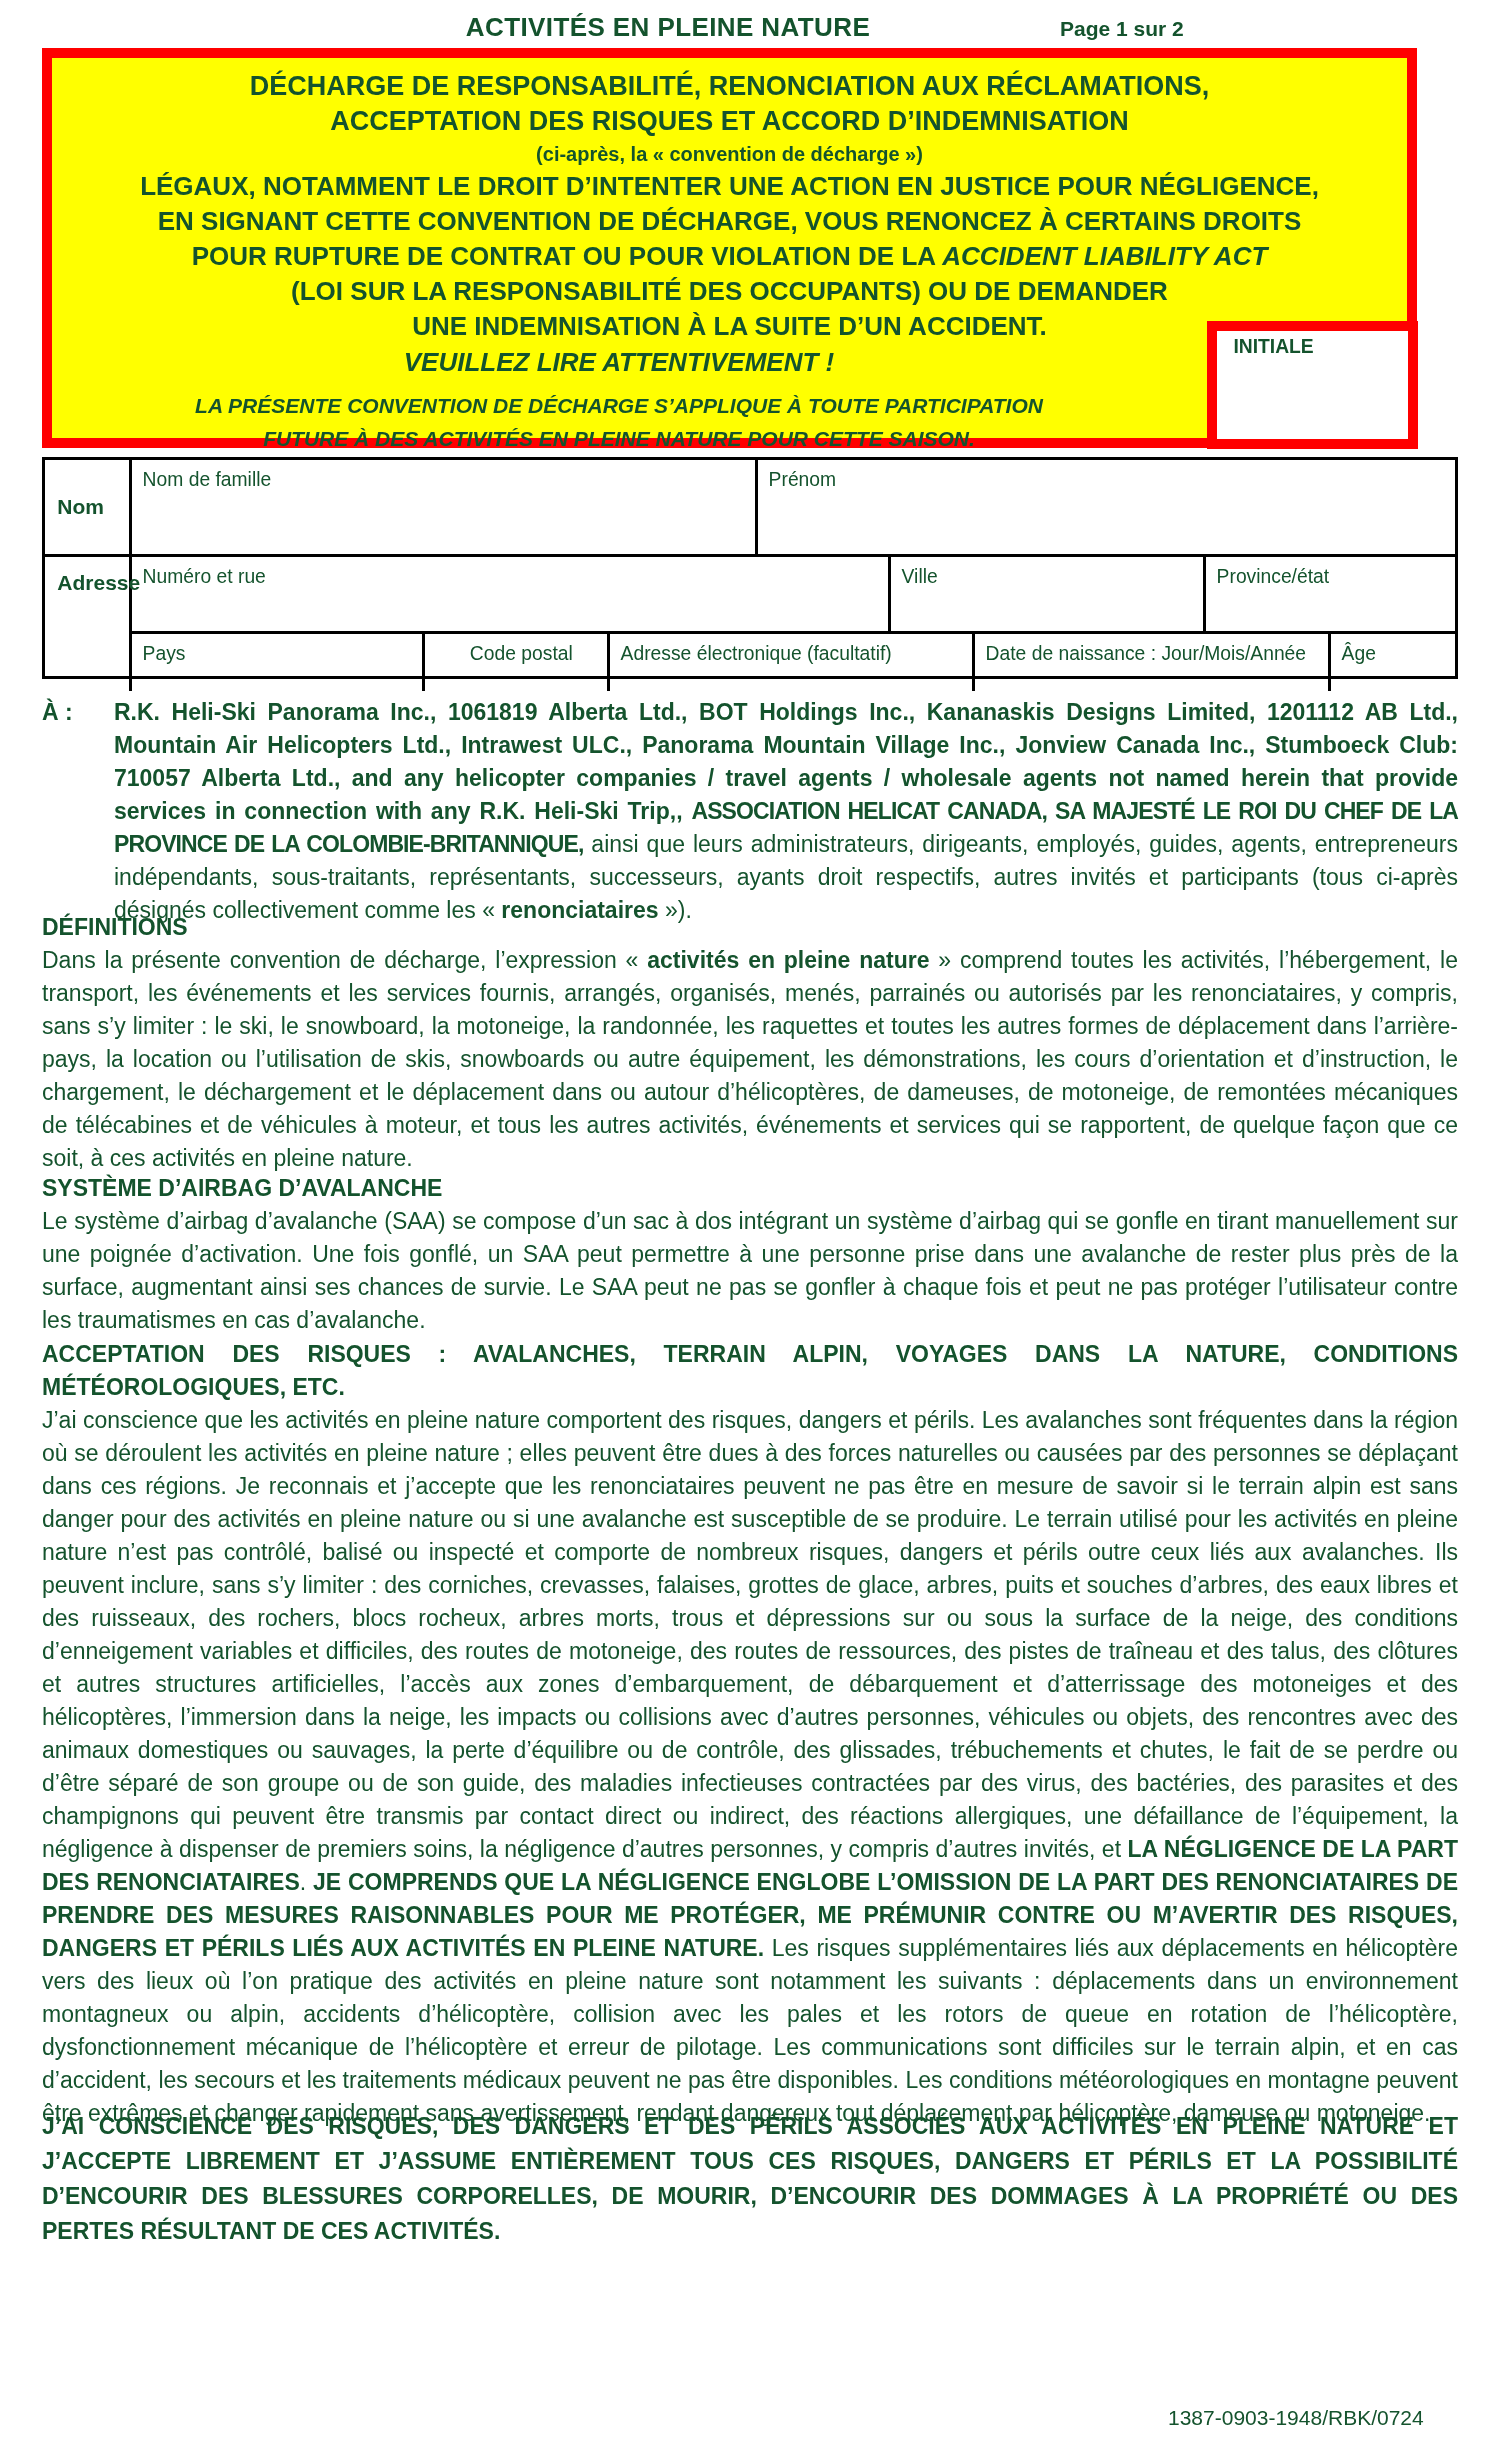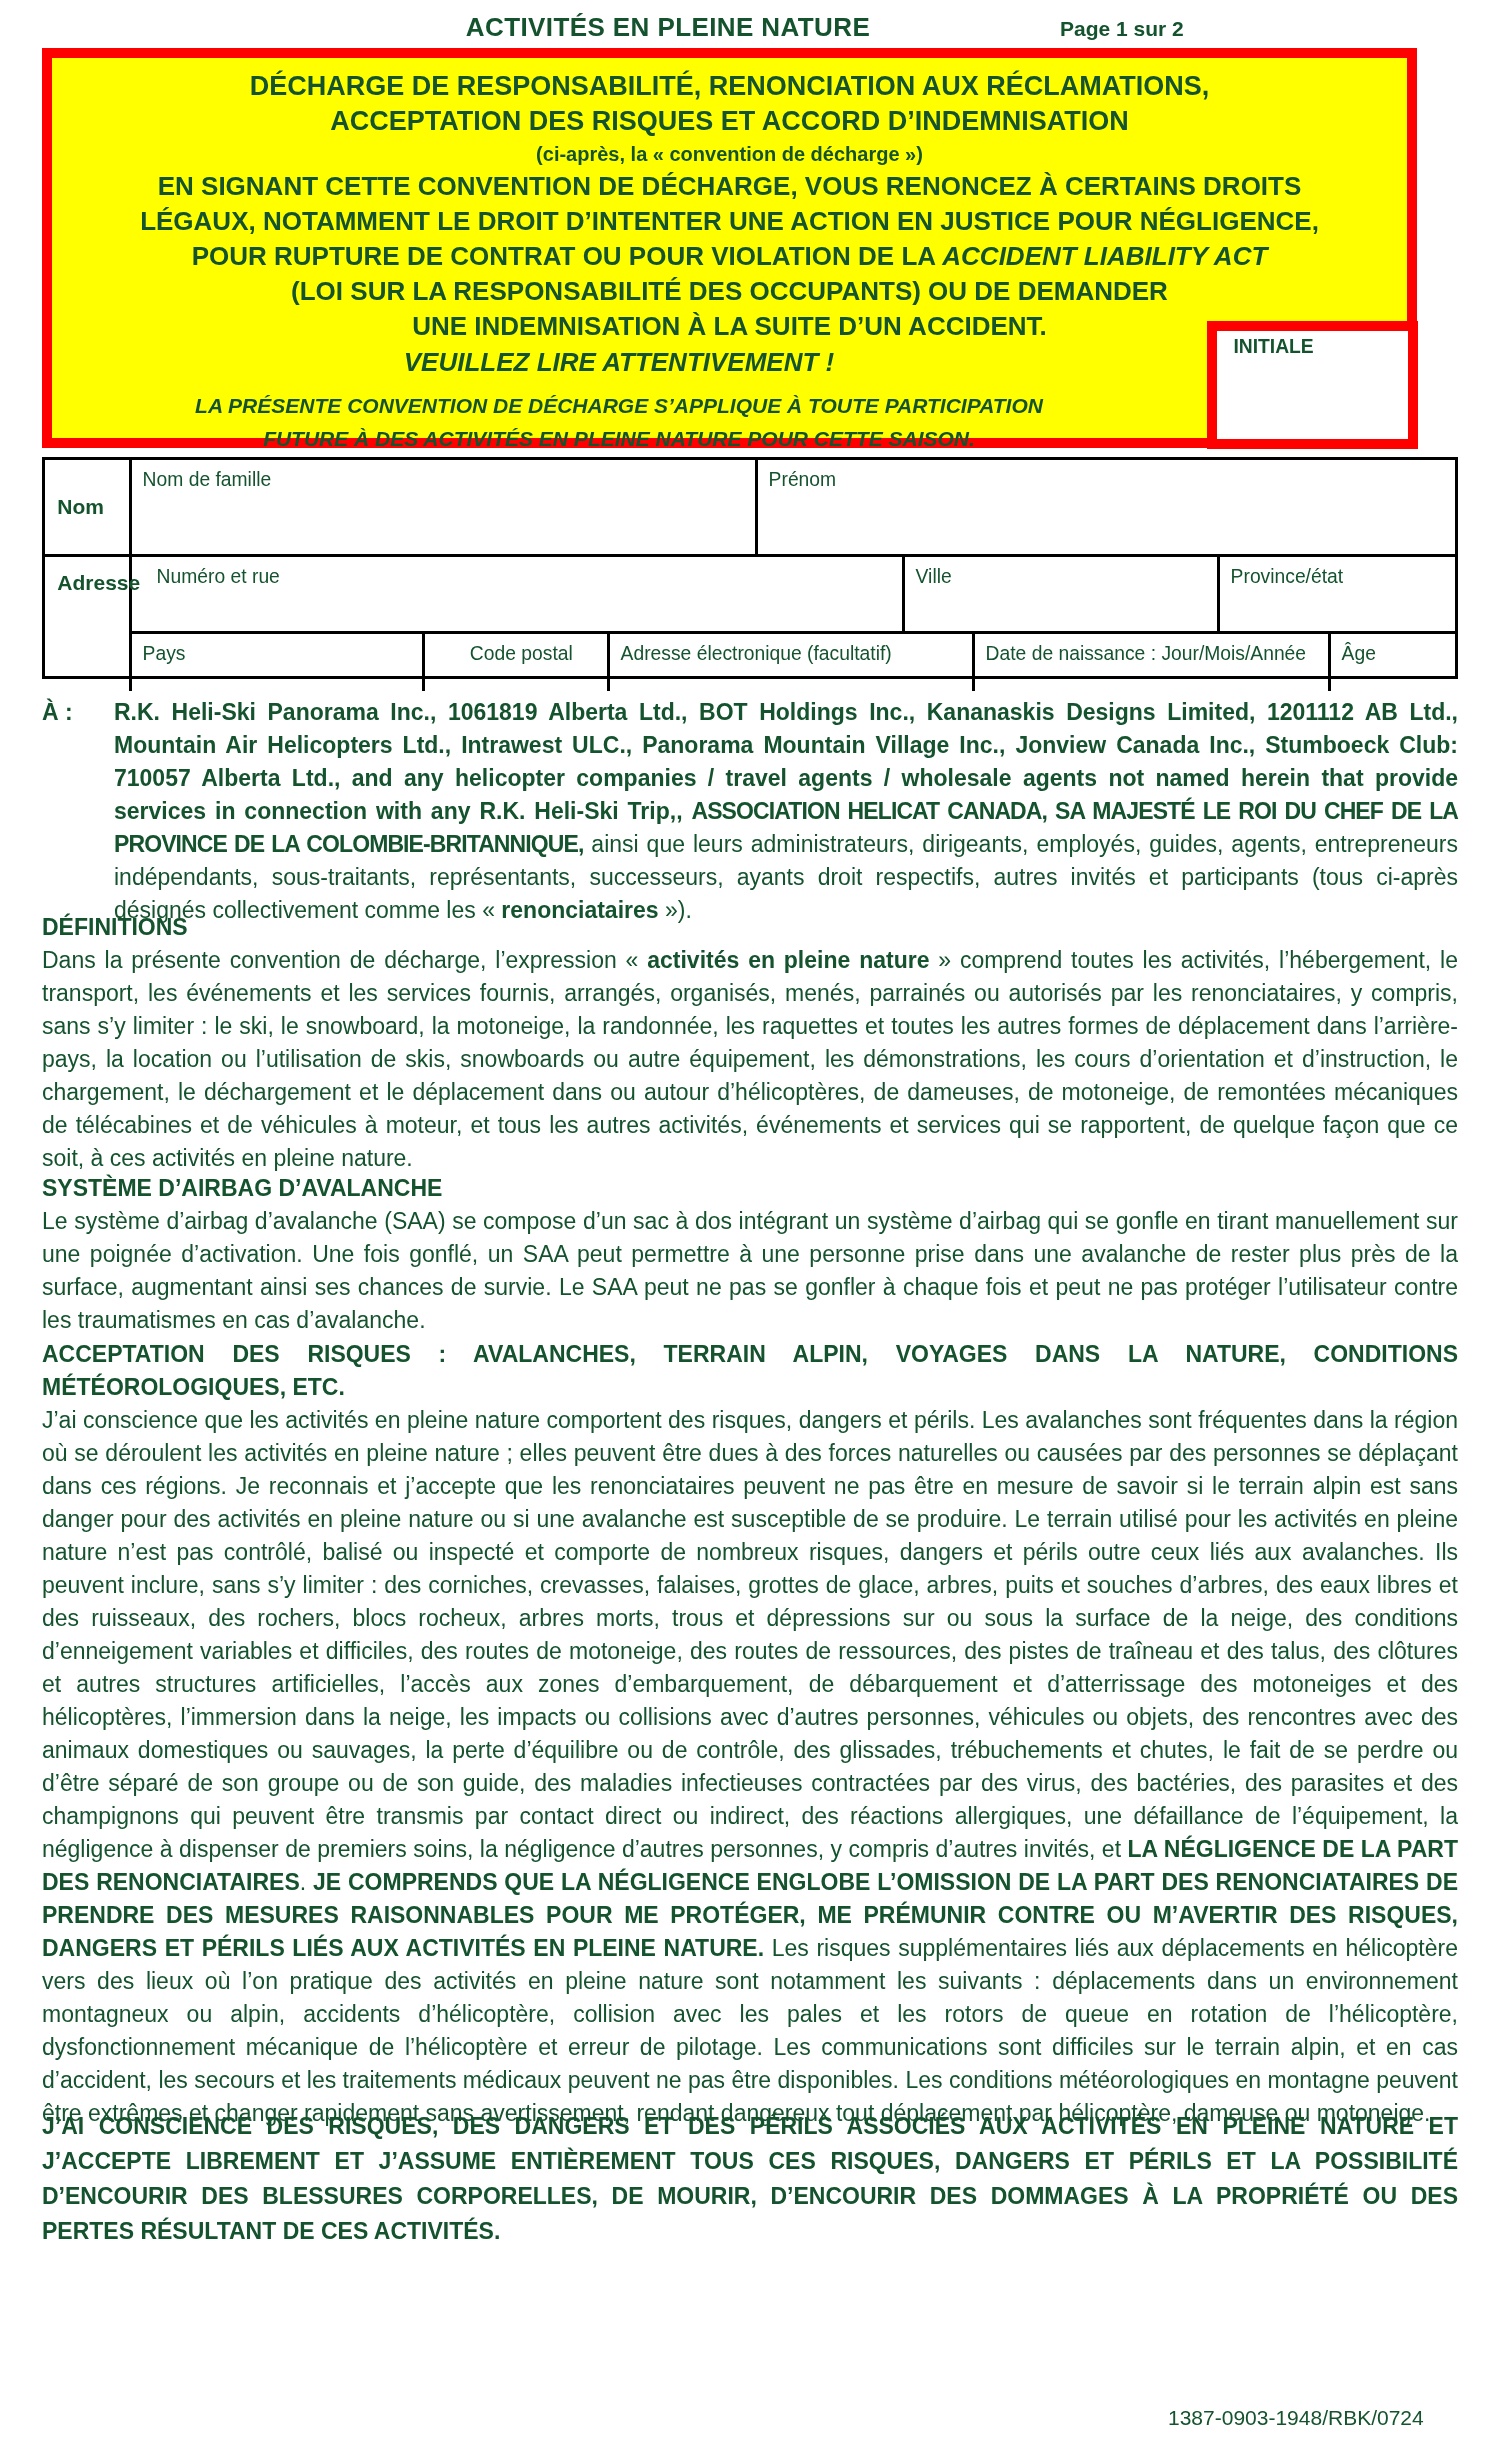--- a/index.html
+++ b/index.html
@@ -38,21 +38,21 @@
     border:3.5px solid #000; font-size:19.3px;
   }
   .ft-row1 { display:flex; height:97px; box-sizing:border-box; border-bottom:3.5px solid #000; }
   .ft-bottom { display:flex; height:134px; box-sizing:border-box; }
   .ft-label { width:87px; box-sizing:border-box; border-right:3.5px solid #000; font-weight:bold; font-size:21px;
     padding-left:12.3px; display:flex; align-items:center; flex:none; }
   .ft-label.top { align-items:flex-start; padding-top:14px; }
   .ft-cell { box-sizing:border-box; padding:8.8px 0 0 10.6px; overflow:hidden; }
   .brd { border-right:3.5px solid #000; }
   .ft-right { flex:1; display:flex; flex-direction:column; }
-  .ft-rowA { display:flex; height:77px; box-sizing:border-box; border-bottom:3.5px solid #000;padding-left:14px; }
+  .ft-rowA { display:flex; height:77px; box-sizing:border-box; border-bottom:3.5px solid #000; }
   .ft-rowB { display:flex; flex:1; }
 
   
   .to-block { position:absolute; top:696px; left:42px; width:1416px; display:flex; }
   .to-label { width:72px; font-size:23px; font-weight:bold; line-height:33px; flex:none; }
   .to-text { flex:1; font-size:23px; line-height:33px; text-align:justify; }
   .cond { font-weight:bold; letter-spacing:-0.9px; }
 
   .section { position:absolute; left:42px; width:1416px; }
   .sec-heading { font-size:23px; font-weight:bold; line-height:33px; text-align:justify; }
@@ -71,22 +71,22 @@
     <div class="page-num">Page 1 sur 2</div>
   </div>
 
   <div class="warning-box">
     <div class="wb-heading">
       <div>DÉCHARGE DE RESPONSABILITÉ, RENONCIATION AUX RÉCLAMATIONS,</div>
       <div>ACCEPTATION DES RISQUES ET ACCORD D’INDEMNISATION</div>
     </div>
     <div class="wb-sub">(ci-après, la « convention de décharge »)</div>
     <div class="wb-legal">
+      <div>LÉGAUX, NOTAMMENT LE DROIT D’INTENTER UNE ACTION EN JUSTICE POUR NÉGLIGENCE,</div>
       <div>EN SIGNANT CETTE CONVENTION DE DÉCHARGE, VOUS RENONCEZ À CERTAINS DROITS</div>
-      <div>LÉGAUX, NOTAMMENT LE DROIT D’INTENTER UNE ACTION EN JUSTICE POUR NÉGLIGENCE,</div>
       <div><span>POUR RUPTURE DE CONTRAT OU POUR VIOLATION DE LA </span><span class="it">ACCIDENT LIABILITY ACT</span></div>
       <div>(LOI SUR LA RESPONSABILITÉ DES OCCUPANTS) OU DE DEMANDER</div>
       <div>UNE INDEMNISATION À LA SUITE D’UN ACCIDENT.</div>
     </div>
     <div class="wb-read">VEUILLEZ LIRE ATTENTIVEMENT !</div>
     <div class="wb-applies">
       <div>LA PRÉSENTE CONVENTION DE DÉCHARGE S’APPLIQUE À TOUTE PARTICIPATION</div>
       <div>FUTURE À DES ACTIVITÉS EN PLEINE NATURE POUR CETTE SAISON.</div>
     </div>
     <div class="initiale-box">

